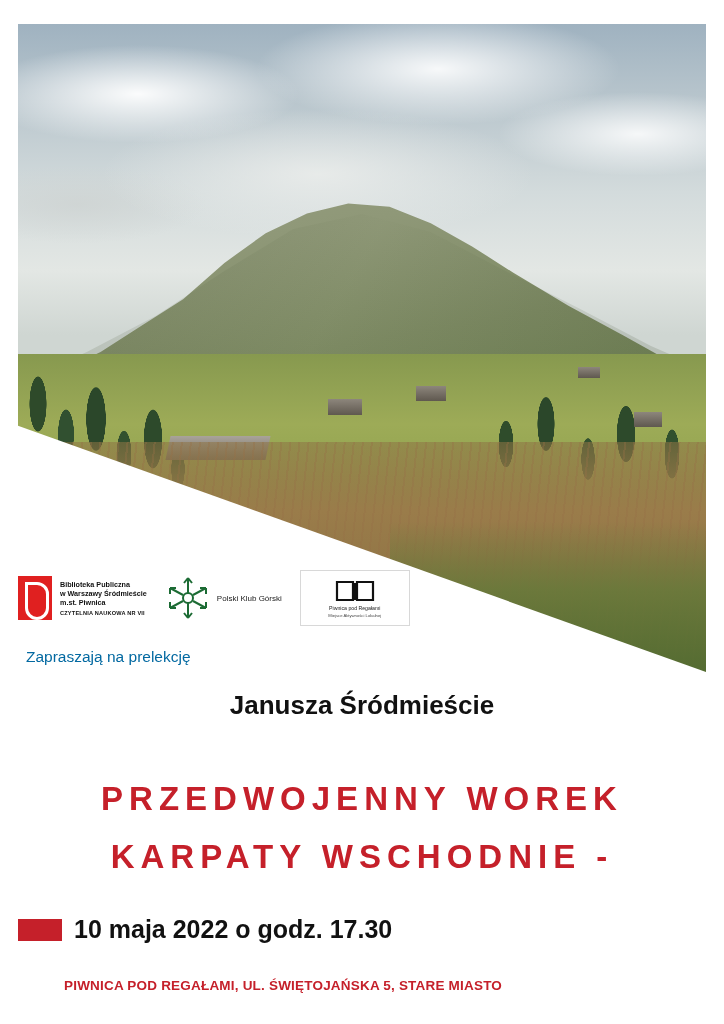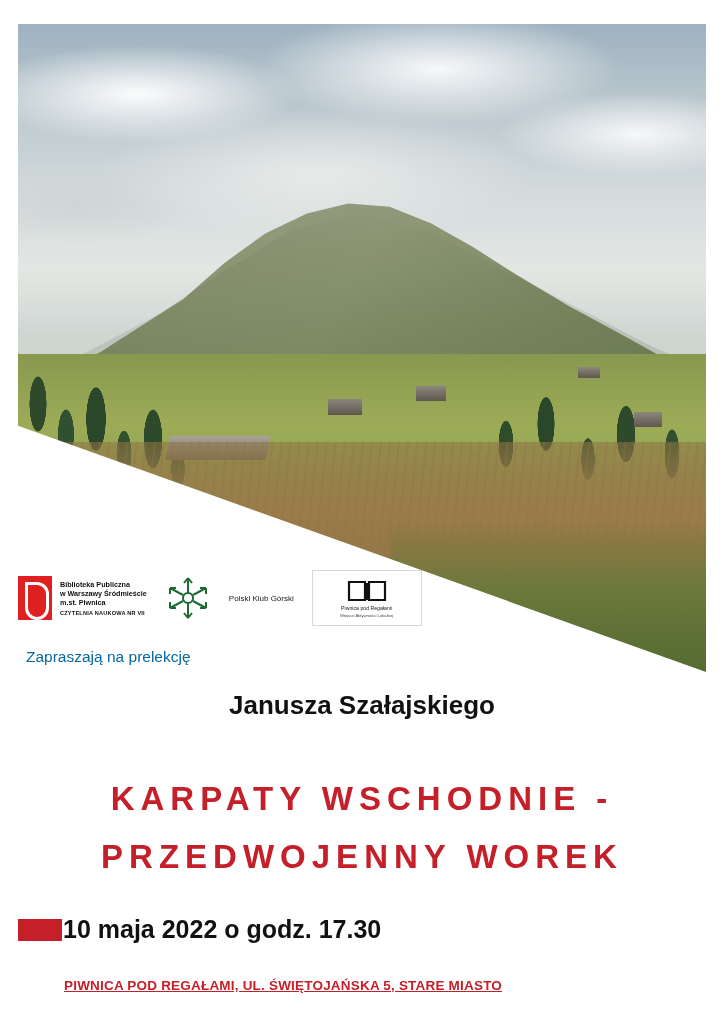--- a/index.html
+++ b/index.html
@@ -143,21 +143,21 @@
     content: "";
     position: absolute;
     left: 7px; top: 6px;
     width: 18px; height: 32px;
     border: 3px solid #ffffff;
     border-radius: 0 12px 12px 12px;
   }
   .bp-text { font-size: 7.2px; line-height: 1.25; color: #111; font-weight: bold; }
   .bp-text .small { font-size: 5.6px; font-weight: bold; letter-spacing: .2px; margin-top: 3px; }
 
-  .logo-pkg { display: flex; align-items: center; gap: 18px; }
+  .logo-pkg { display: flex; align-items: center; gap: 6px; }
   .pkg-mark { width: 46px; height: 48px; position: relative; }
   .pkg-text { font-size: 8px; color: #1a1a1a; }
 
   .logo-piw {
     width: 110px; height: 56px;
     border: 1px solid #d8d8d8;
     background: #fff;
     display: flex; flex-direction: column;
     align-items: center; justify-content: center;
     gap: 2px;
@@ -189,39 +189,38 @@
     font-weight: bold;
     font-size: 33px;
     letter-spacing: 6px;
     line-height: 1.75;
   }
   .date-row {
     position: absolute;
     left: 18px; top: 915px;
     display: flex;
     align-items: center;
-    gap: 1px;
+    gap: 12px;
   }
   .date-bar {
     width: 44px; height: 22px;
     background: #c5202a;
   }
   .date-text {
     font-size: 25px;
     font-weight: bold;
     color: #111;
   }
   .venue {
     position: absolute;
     left: 64px; top: 978px;
     font-size: 13.5px;
     font-weight: bold;
     color: #c5202a;
     letter-spacing: .2px;
-    text-decoration: underline;
   }
 </style>
 </head>
 <body>
 
 <div class="poster">
 
   <div class="photo-wrap">
     <div class="photo">
       <div class="ridge"></div>
@@ -276,25 +275,25 @@
             <path d="M21 4 L21 21"></path>
           </g>
         </svg>
       </div>
       <div class="piw-t1">Piwnica pod Regałami</div>
       <div class="piw-t2">Miejsce Aktywności Lokalnej</div>
     </div>
   </div>
 
   <div class="invite">Zapraszają na prelekcję</div>
-  <div class="speaker">Janusza Szałajskiego</div>
+  <div class="speaker">Janusza Śródmieście</div>
 
   <div class="title">
+    <div>PRZEDWOJENNY WOREK</div>
     <div>KARPATY WSCHODNIE -</div>
-    <div>PRZEDWOJENNY WOREK</div>
   </div>
 
   <div class="date-row">
     <div class="date-bar"></div>
     <div class="date-text">10 maja 2022 o godz. 17.30</div>
   </div>
 
   <div class="venue">PIWNICA POD REGAŁAMI, UL. ŚWIĘTOJAŃSKA 5, STARE MIASTO</div>
 </div>
 

